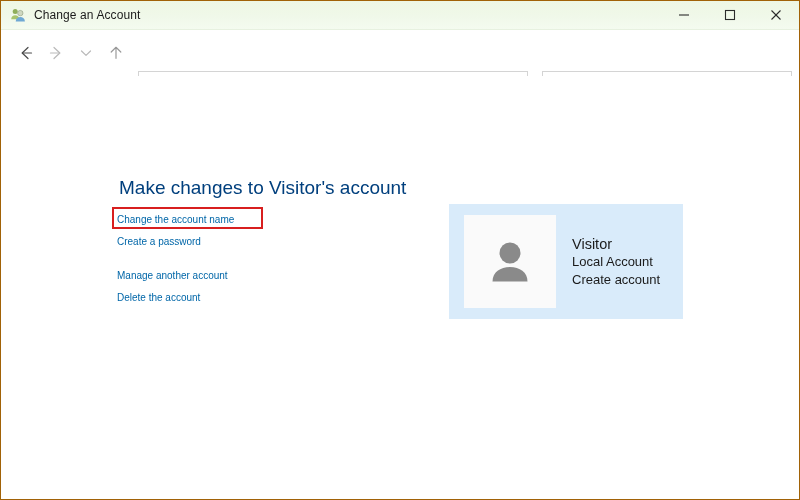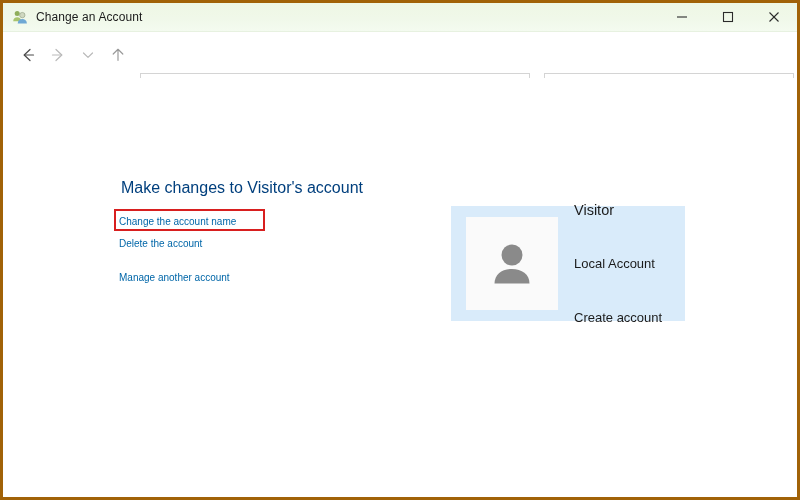--- a/index.html
+++ b/index.html
@@ -12,21 +12,21 @@
     overflow: hidden;
     font-family: "Liberation Sans", sans-serif;
     background: #ffffff;
   }
 
   #window {
     position: relative;
     width: 800px;
     height: 500px;
     box-sizing: border-box;
-    border: 3px solid #a16207;
+    border: 1px solid #a16207;
     background: #ffffff;
     overflow: hidden;
   }
 
   
   #titlebar {
     position: relative;
     height: 28px;
     background: linear-gradient(180deg, #eef7e4 0%, #f0f8e9 55%, #f4fbf0 100%);
     border-bottom: 1px solid #e7f1e0;
@@ -163,21 +163,21 @@
   #content {
     position: relative;
     height: 424px;
     background: #ffffff;
   }
 
   #page-title {
     position: absolute;
     left: 118px;
     top: 101px;
-    font-size: 16px;
+    font-size: 19px;
     color: #003f7d;
     white-space: nowrap;
   }
 
   #links {
     position: absolute;
     left: 116px;
     top: 132px;
   }
   .link-row {
@@ -221,21 +221,20 @@
     display: flex;
     align-items: center;
     justify-content: center;
     flex: 0 0 auto;
   }
   #account-text {
     margin-left: 16px;
     display: flex;
     flex-direction: column;
     justify-content: center;
-    gap: 36px;
   }
   #account-name {
     font-size: 14.5px;
     color: #1b1b1b;
     line-height: 1.25;
   }
   .account-meta {
     font-size: 13px;
     color: #1b1b1b;
     line-height: 1.35;
@@ -345,24 +344,27 @@
 
   <div id="content">
 
     <div id="page-title">Make changes to Visitor's account</div>
 
     <div id="links">
       <div class="link-row">
         <span class="acct-link">Change the account name</span>
       </div>
       <div class="link-row">
-        <span class="acct-link">Delete the account</span>
+        <span class="acct-link">Create a password</span>
       </div>
       <div class="link-row spaced">
         <span class="acct-link">Manage another account</span>
+      </div>
+      <div class="link-row">
+        <span class="acct-link">Delete the account</span>
       </div>
     </div>
 
     <div id="highlight-box"></div>
 
     <div id="account-panel">
       <div id="avatar-tile">
         <svg width="58" height="58" viewBox="0 0 58 58">
           <circle cx="29" cy="20" r="10.5" fill="#8a8a8a"></circle>
           <path d="M11.5 48.5c0-9.2 7.8-14.5 17.5-14.5s17.5 5.3 17.5 14.5z" fill="#8a8a8a"></path>

